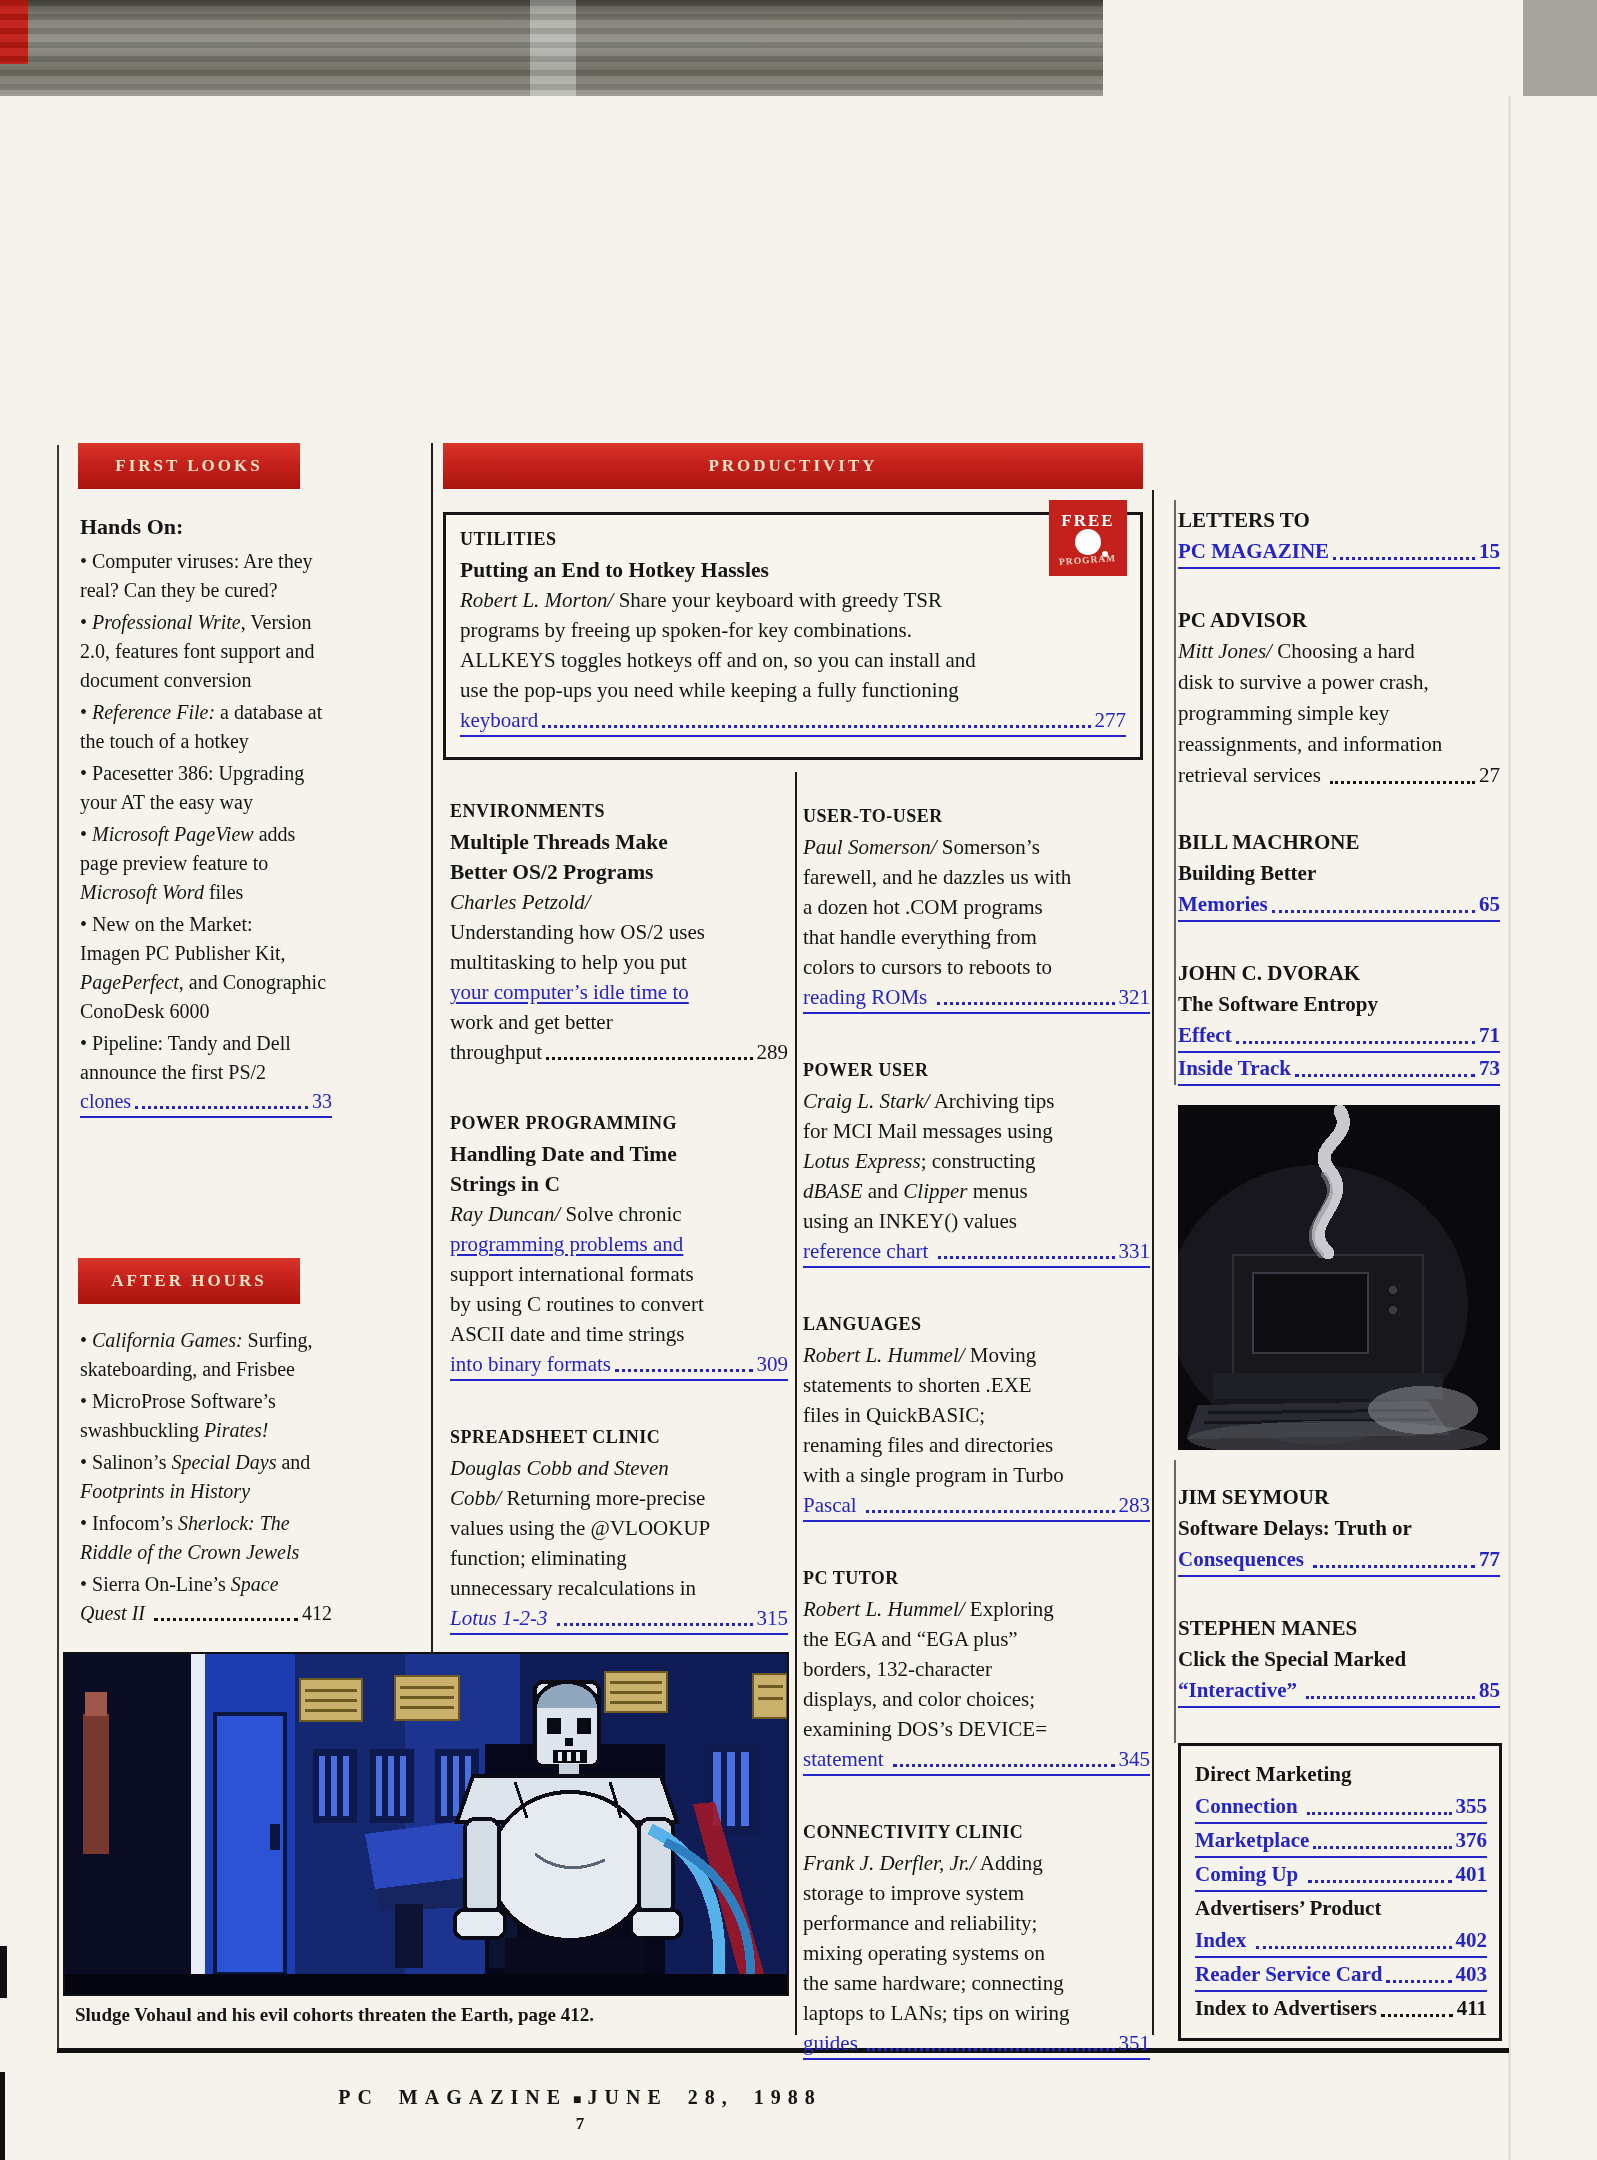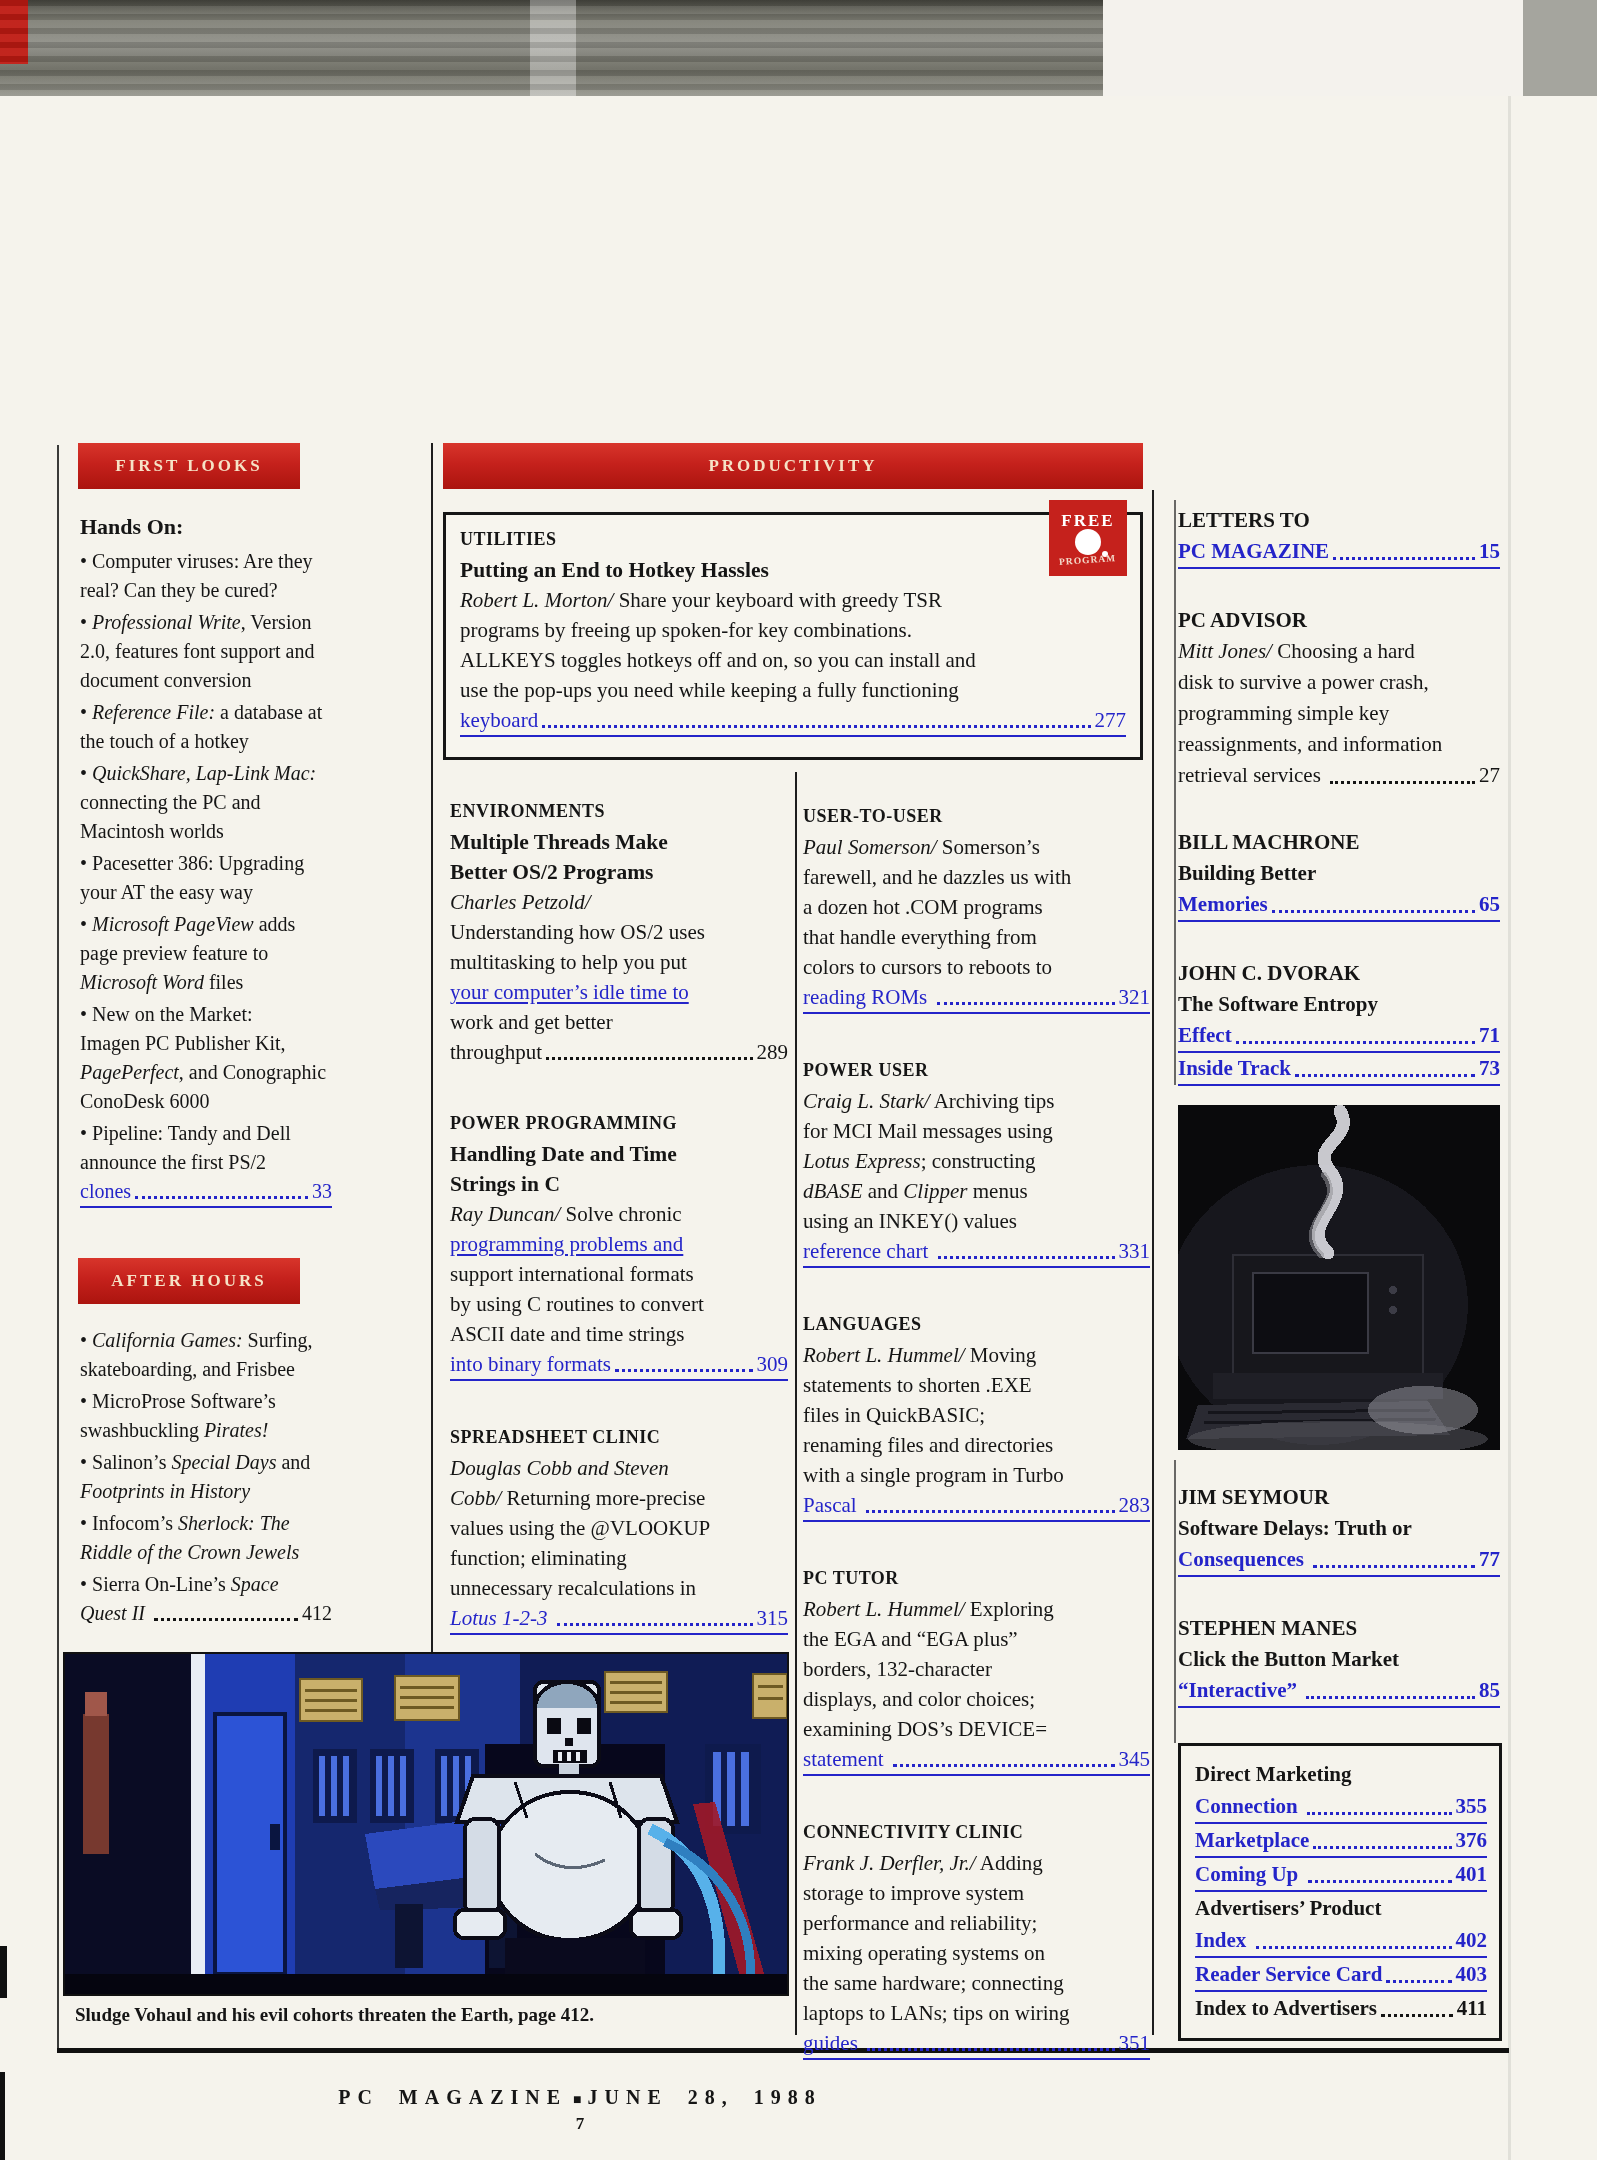--- a/index.html
+++ b/index.html
@@ -111,25 +111,20 @@
         <div class="bullet-item">
           <div class="tl"><span class="r-p">• </span><span class="r-i">Professional Write</span><span class="r-p">, Version</span></div>
           <div class="tl"><span class="r-p">2.0, features font support and</span></div>
           <div class="tl"><span class="r-p">document conversion</span></div>
         </div>
         <div class="bullet-item">
           <div class="tl"><span class="r-p">• </span><span class="r-i">Reference File:</span><span class="r-p"> a database at</span></div>
           <div class="tl"><span class="r-p">the touch of a hotkey</span></div>
         </div>
         <div class="bullet-item">
-          <div class="tl"><span class="r-p">• </span><span class="r-i">QuickShare, Lap-Link Mac:</span></div>
-          <div class="tl"><span class="r-p">connecting the PC and</span></div>
-          <div class="tl"><span class="r-p">Macintosh worlds</span></div>
-        </div>
-        <div class="bullet-item">
           <div class="tl"><span class="r-p">• Pacesetter 386: Upgrading</span></div>
           <div class="tl"><span class="r-p">your AT the easy way</span></div>
         </div>
         <div class="bullet-item">
           <div class="tl"><span class="r-p">• </span><span class="r-i">Microsoft PageView</span><span class="r-p"> adds</span></div>
           <div class="tl"><span class="r-p">page preview feature to</span></div>
           <div class="tl"><span class="r-i">Microsoft Word</span><span class="r-p"> files</span></div>
         </div>
         <div class="bullet-item">
           <div class="tl"><span class="r-p">• New on the Market:</span></div>
@@ -315,21 +310,21 @@
   </div>
 
   <div class="col vp" id="vp-bottom" style="left:1178px;top:1482px;width:322px;">
       <div class="vp-entry">
         <div class="tl"><span class="r-b">JIM SEYMOUR</span></div>
         <div class="tl"><span class="r-b">Software Delays: Truth or</span></div>
         <div class="tl dotline ul"><span class="r-lb">Consequences </span><span class="dots c-lb"></span><span class="r-lb">77</span></div>
       </div>
       <div class="vp-entry">
         <div class="tl"><span class="r-b">STEPHEN MANES</span></div>
-        <div class="tl"><span class="r-b">Click the Button Market</span></div>
+        <div class="tl"><span class="r-b">Click the Special Marked</span></div>
         <div class="tl dotline ul"><span class="r-lb">“Interactive” </span><span class="dots c-lb"></span><span class="r-lb">85</span></div>
       </div>
     </div>
 
   <div class="index-box">
     <div id="ib-lines">
         <div class="tl"><span class="r-b">Direct Marketing</span></div>
         <div class="tl dotline ul"><span class="r-lb">Connection </span><span class="dots c-lb"></span><span class="r-lb">355</span></div>
         <div class="tl dotline ul"><span class="r-lb">Marketplace</span><span class="dots c-lb"></span><span class="r-lb">376</span></div>
         <div class="tl dotline ul"><span class="r-lb">Coming Up </span><span class="dots c-lb"></span><span class="r-lb">401</span></div>

